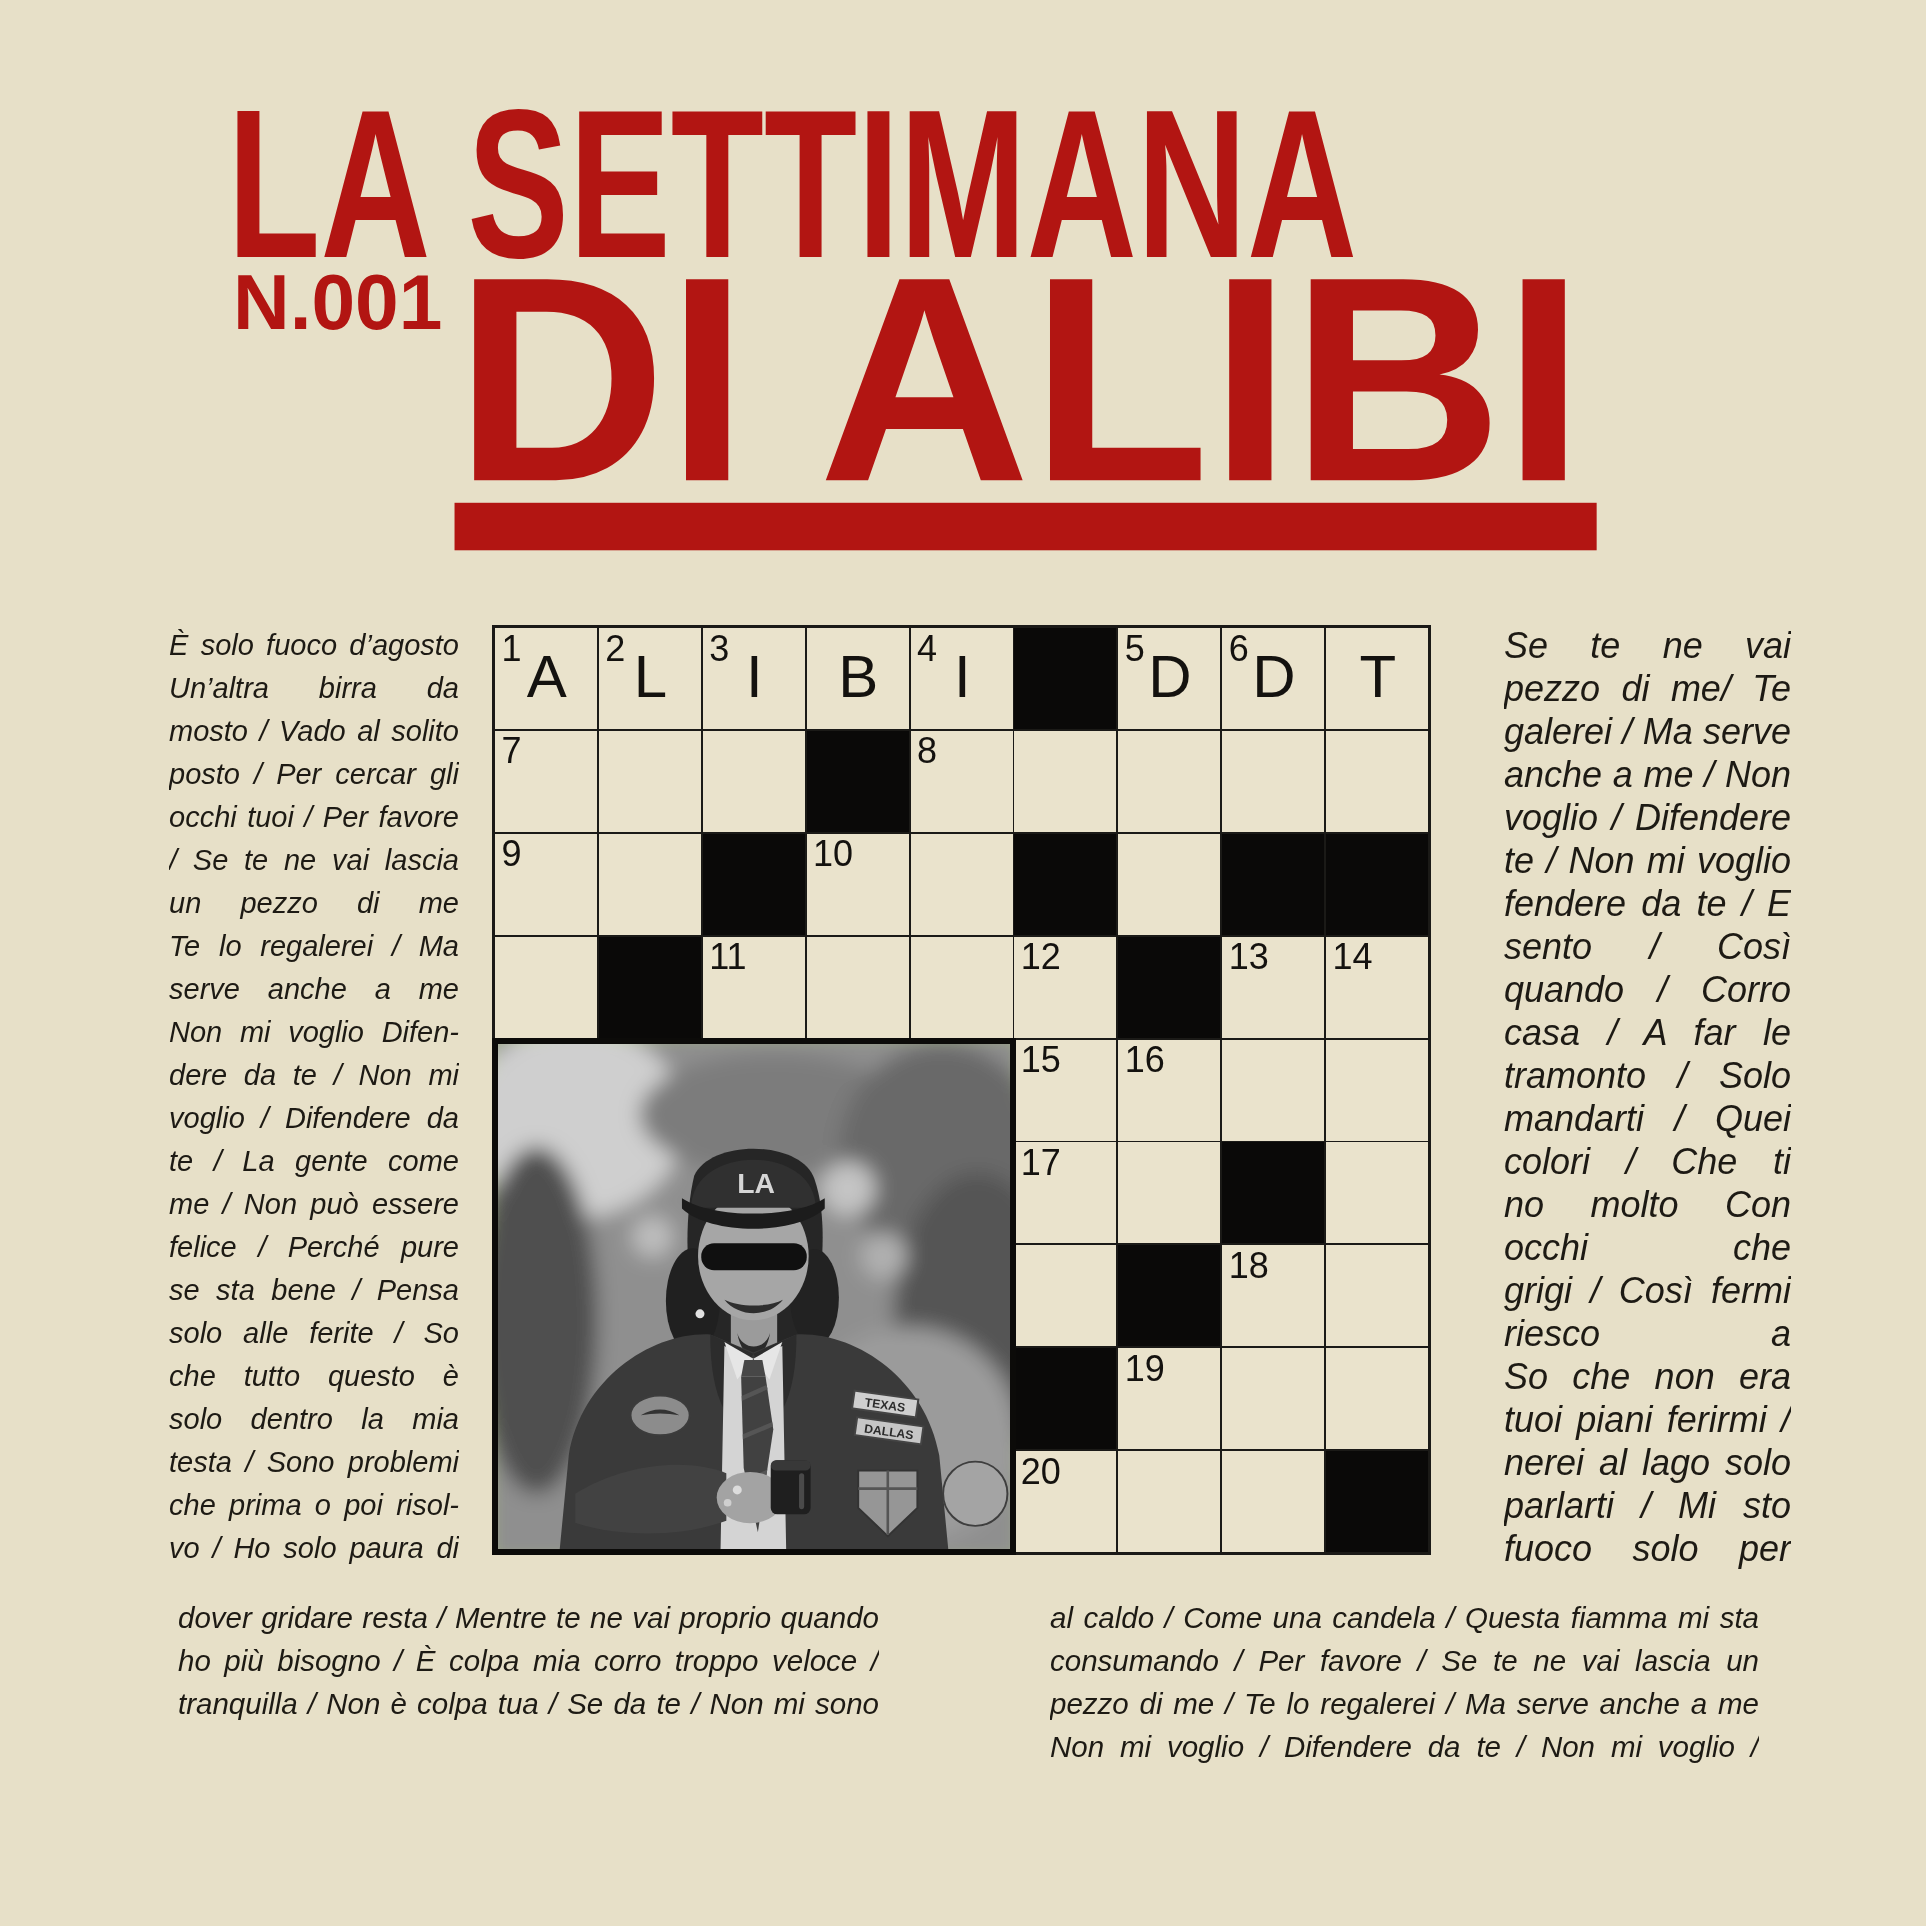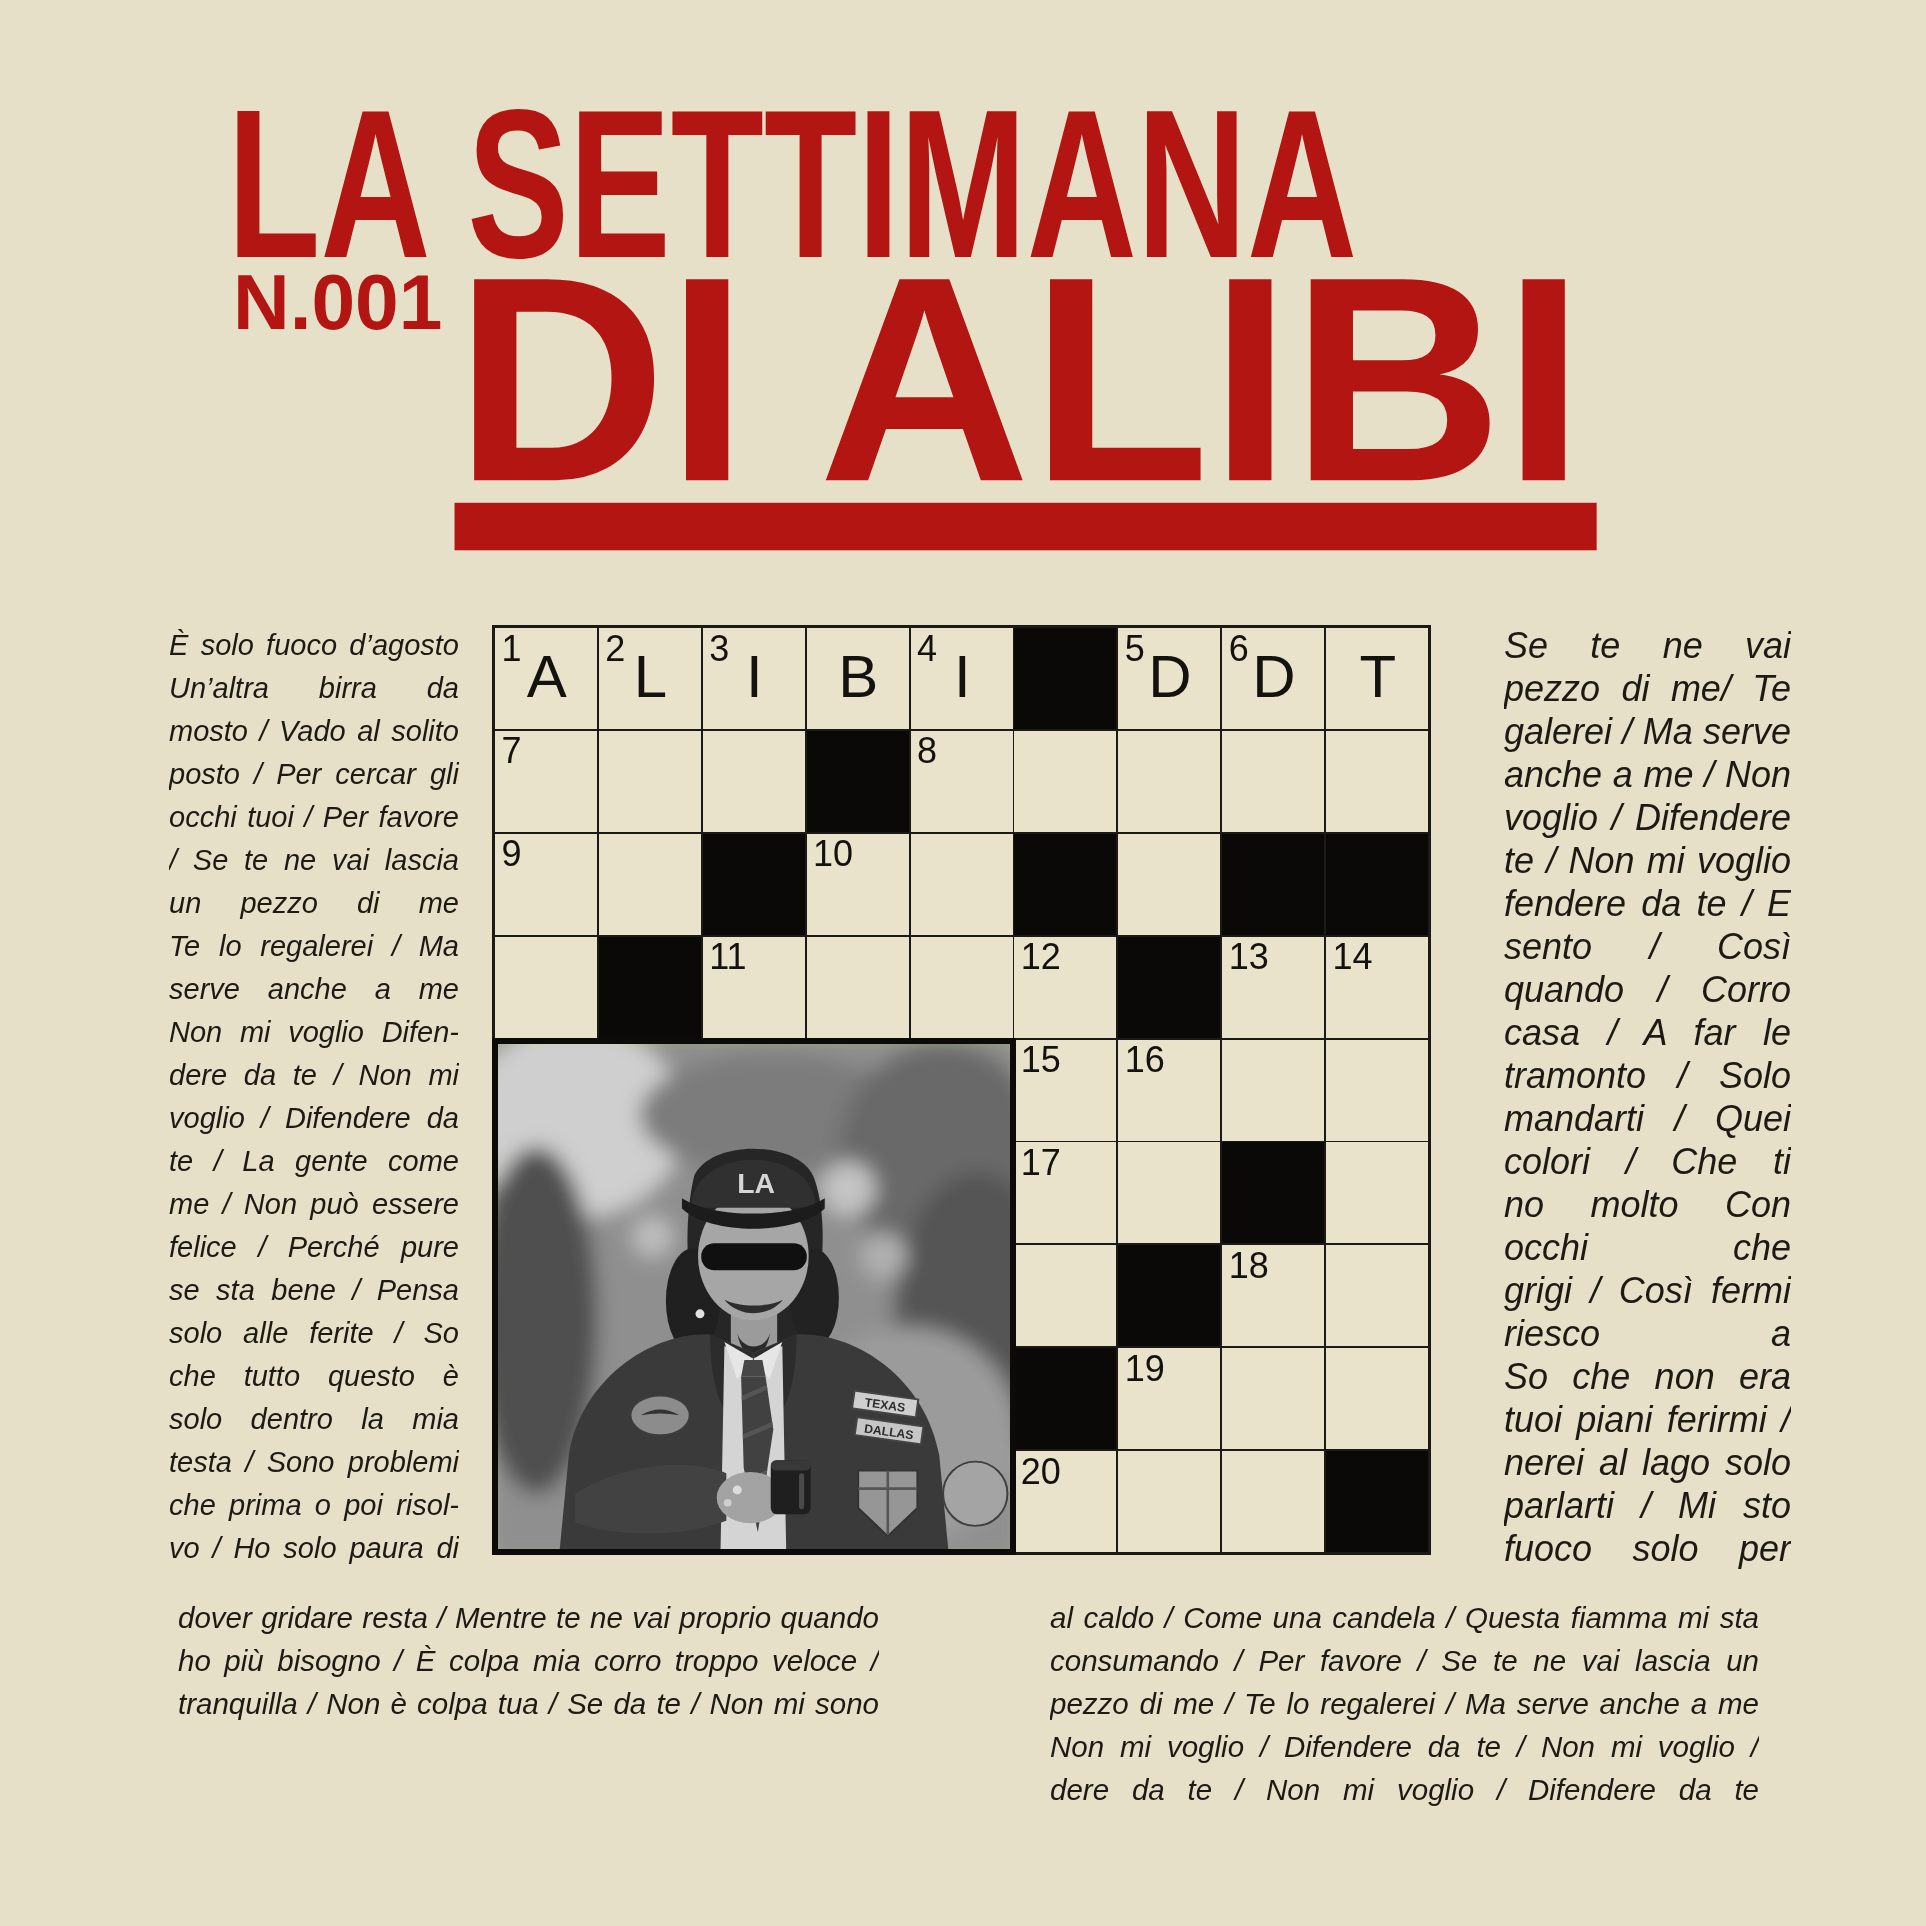--- a/index.html
+++ b/index.html
@@ -106,21 +106,20 @@
 <div id="bottom-left" class="lyrics">
     <div class="tline">dover gridare resta / Mentre te ne vai proprio quando</div>
     <div class="tline">ho più bisogno / È colpa mia corro troppo veloce / Non</div>
     <div class="tline">tranquilla / Non è colpa tua / Se da te / Non mi sono</div>
   </div>
 <div id="bottom-right" class="lyrics">
     <div class="tline">al caldo / Come una candela / Questa fiamma mi sta</div>
     <div class="tline">consumando / Per favore / Se te ne vai lascia un</div>
     <div class="tline">pezzo di me / Te lo regalerei / Ma serve anche a me</div>
     <div class="tline">Non mi voglio / Difendere da te / Non mi voglio / Difen-</div>
-    <div class="tline">dere da te / Non mi voglio / Difendere da te</div>
   </div>
 
 <div id="grid">
     <div class="cell">
       <span class="num">1</span>
       <div class="letter">A</div>
     </div>
     <div class="cell">
       <span class="num">2</span>
       <div class="letter">L</div>

